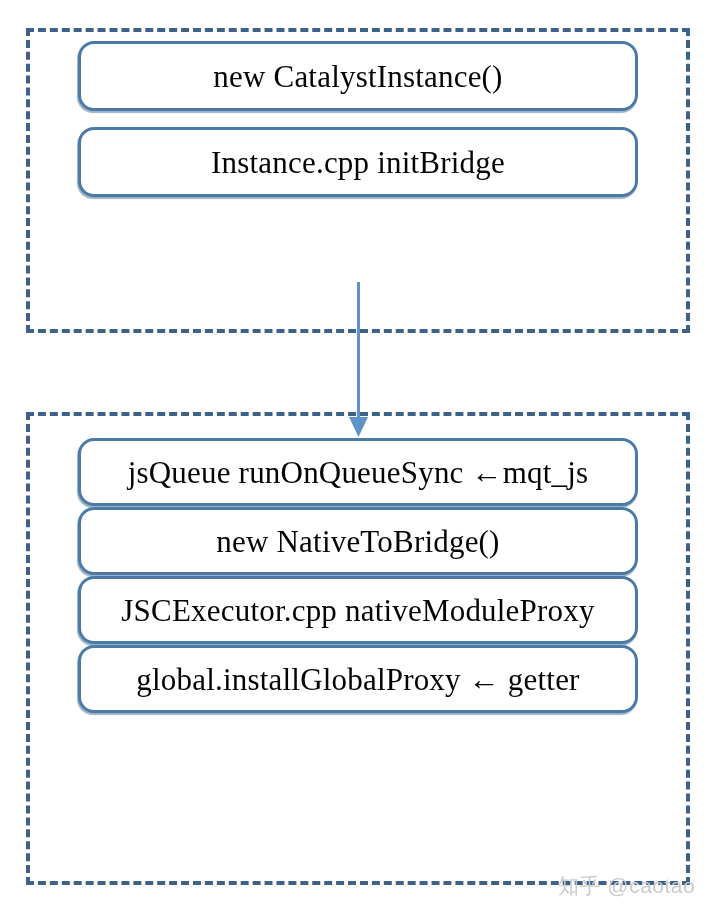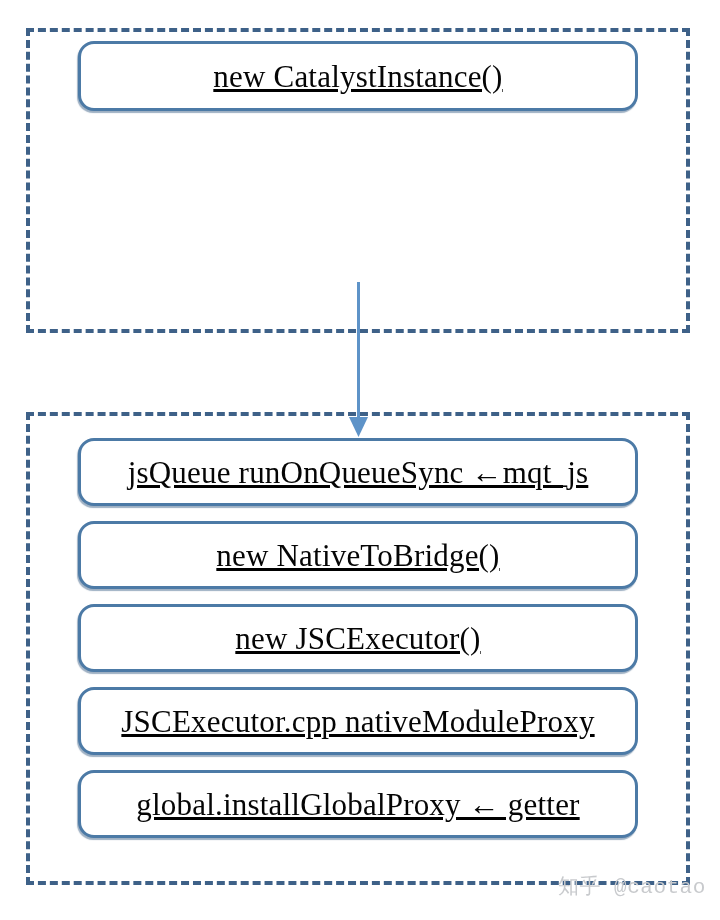--- a/index.html
+++ b/index.html
@@ -19,37 +19,36 @@
   
   .phase {
     position: absolute;
     box-sizing: border-box;
     border: 4px dashed #3e6188;
     background: transparent;
     display: flex;
     flex-direction: column;
     align-items: center;
     z-index: 1;
-    text-decoration: underline;
   }
   .phase-top {
     left: 26px;
     top: 28px;
     width: 664px;
     height: 305px;
     padding-top: 9px;
     gap: 16px;
   }
   .phase-bottom {
     left: 26px;
     top: 412px;
     width: 664px;
     height: 473px;
     padding-top: 22px;
-    gap: 15px;
+    gap: 1px;
   }
 
   
   .flow-box {
     box-sizing: border-box;
     width: 560px;
     height: 70px;
     flex: 0 0 auto;
     background: #ffffff;
     border: 3px solid #4c7aa6;
@@ -81,53 +80,53 @@
     z-index: 3;
     pointer-events: none;
   }
 
   
   .watermark {
     position: absolute;
     left: 558px;
     top: 872px;
     z-index: 4;
-    font-family: Liberation Mono, monospace;
+    font-family: Liberation Sans, sans-serif;
     font-size: 21px;
     letter-spacing: 0.5px;
     color: #c8cacd;
   }
 </style>
 </head>
 <body>
 
 <div class="stage">
 
   <div class="phase phase-top">
     <div class="flow-box">
       <span>new CatalystInstance()</span>
+    </div>
+    <div class="flow-box">
+      <span>Instance.cpp initBridge</span>
     </div>
   </div>
 
   <svg class="connector" viewBox="0 0 40 160" width="40" height="160" aria-hidden="true">
     <line x1="18.5" y1="2" x2="18.5" y2="142" stroke="#5e93c8" stroke-width="3"></line>
     <polygon points="9,137 28,137 18.5,157" fill="#5e93c8"></polygon>
   </svg>
 
   <div class="phase phase-bottom">
     <div class="flow-box">
       <span>jsQueue runOnQueueSync ←mqt_js</span>
     </div>
     <div class="flow-box">
       <span>new NativeToBridge()</span>
     </div>
     <div class="flow-box">
-      <span>new JSCExecutor()</span>
-    </div>
-    <div class="flow-box">
       <span>JSCExecutor.cpp nativeModuleProxy</span>
     </div>
     <div class="flow-box">
       <span>global.installGlobalProxy ← getter</span>
     </div>
   </div>
 
   <div class="watermark">知乎 @caotao</div>
 
 </div>

